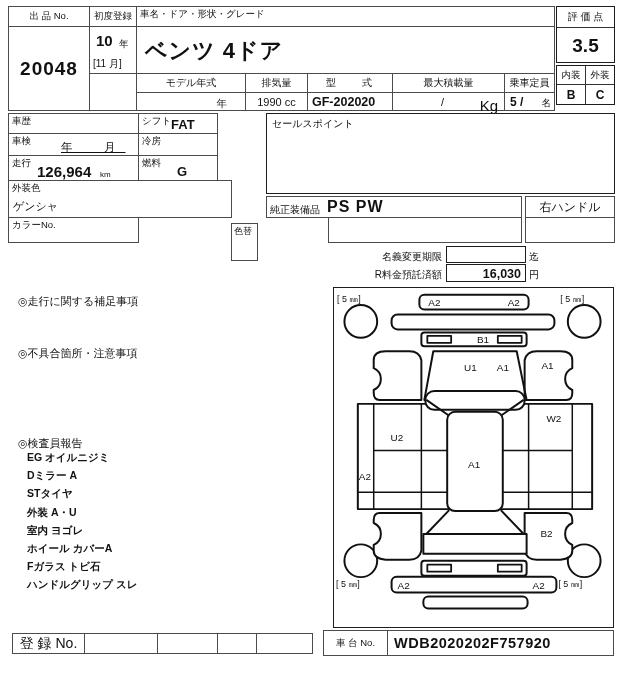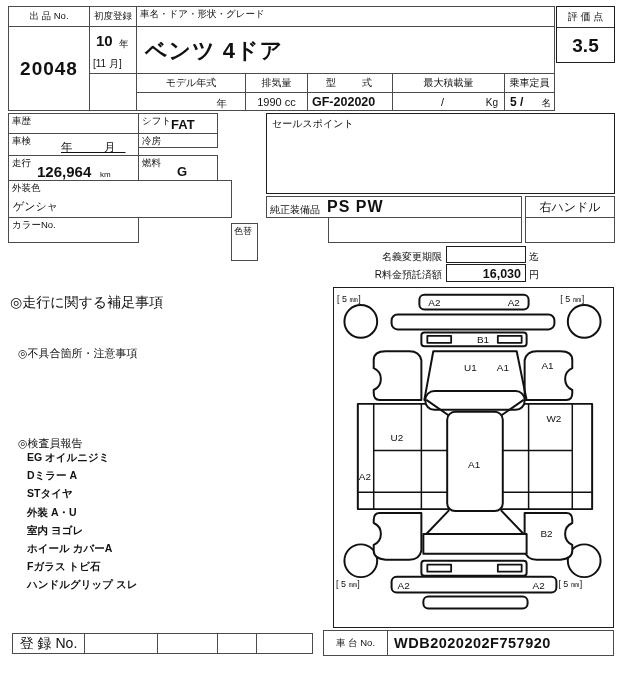--- a/index.html
+++ b/index.html
@@ -45,48 +45,58 @@
   <div class="c ctr" style="left:245px;top:92px;width:63px;height:19px;font-size:11px;">1990 cc</div>
 
   <div class="c ctr" style="left:307px;top:73px;width:86px;height:20px;font-size:10px;letter-spacing:2px;">型　　式</div>
   <div class="c" style="left:307px;top:92px;width:86px;height:19px;">
     <span class="abs" style="left:4px;top:2px;font-size:12.5px;font-weight:600;">GF-202020</span>
   </div>
 
   <div class="c ctr" style="left:392px;top:73px;width:113px;height:20px;font-size:10px;">最大積載量</div>
   <div class="c" style="left:392px;top:92px;width:113px;height:19px;">
     <span class="abs" style="left:48px;top:3px;font-size:11px;">/</span>
-    <span class="abs" style="right:6px;top:4px;font-size:10px;">Kg</span>
+    <span class="abs" style="right:6px;top:4px;font-size:15px;">Kg</span>
   </div>
 
   <div class="c ctr" style="left:504px;top:73px;width:51px;height:20px;font-size:10px;">乗車定員</div>
   <div class="c" style="left:504px;top:92px;width:51px;height:19px;">
     <span class="abs" style="left:5px;top:2px;font-size:12px;font-weight:600;">5 /</span>
     <span class="abs" style="right:3px;top:4px;font-size:9.5px;">名</span>
   </div>
 
   <div class="c bd2" style="left:556px;top:6px;width:59px;height:57px;">
     <div class="ctr" style="height:20px;border-bottom:1px solid #333;font-size:10px;">評 価 点</div>
     <div class="ctr" style="height:35px;font-size:19px;font-weight:600;">3.5</div>
   </div>
 
+  <div class="c bd2" style="left:556px;top:65px;width:59px;height:40px;">
+    <div style="display:flex;height:18px;border-bottom:1px solid #333;">
+      <div class="ctr" style="width:50%;border-right:1px solid #333;font-size:9.5px;">内装</div>
+      <div class="ctr" style="width:50%;font-size:9.5px;">外装</div>
+    </div>
+    <div style="display:flex;height:19px;">
+      <div class="ctr" style="width:50%;border-right:1px solid #333;font-size:12px;font-weight:600;">B</div>
+      <div class="ctr" style="width:50%;font-size:12px;font-weight:600;">C</div>
+    </div>
+  </div>
 
   <div class="c" style="left:8px;top:113px;width:131px;height:21px;">
     <span class="tl">車歴</span>
   </div>
   <div class="c" style="left:138px;top:113px;width:80px;height:21px;">
     <span class="tl">シフト</span>
     <span class="abs" style="left:32px;top:3px;font-size:13px;font-weight:600;">FAT</span>
   </div>
 
   <div class="c" style="left:8px;top:133px;width:131px;height:23px;">
     <span class="tl">車検</span>
     <span class="abs" style="left:52px;top:6px;font-size:11.5px;letter-spacing:10px;text-decoration:underline;">年　月</span>
   </div>
-  <div class="c" style="left:138px;top:133px;width:80px;height:15px;">
+  <div class="c" style="left:138px;top:133px;width:80px;height:23px;">
     <span class="tl">冷房</span>
   </div>
 
   <div class="c" style="left:8px;top:155px;width:131px;height:26px;">
     <span class="tl">走行</span>
     <span class="abs" style="left:28px;top:7px;font-size:15px;font-weight:600;">126,964</span>
     <span class="abs" style="left:91px;top:14px;font-size:8px;">km</span>
   </div>
   <div class="c" style="left:138px;top:155px;width:80px;height:26px;">
     <span class="tl">燃料</span>
@@ -117,21 +127,21 @@
   <div class="c" style="left:525px;top:217px;width:90px;height:26px;"></div>
 
   <div class="abs rt" style="left:330px;top:250px;width:112px;font-size:10px;">名義変更期限</div>
   <div class="c bd2" style="left:446px;top:246px;width:80px;height:17px;"></div>
   <div class="abs" style="left:529px;top:250px;font-size:10px;">迄</div>
 
   <div class="abs rt" style="left:330px;top:268px;width:112px;font-size:10px;">R料金預託済額</div>
   <div class="c bd2" style="left:446px;top:264px;width:80px;height:18px;text-align:right;padding:2px 4px 0 0;font-size:12.5px;font-weight:600;">16,030</div>
   <div class="abs" style="left:529px;top:268px;font-size:10px;">円</div>
 
-  <div class="abs" style="left:10px;top:294px;font-size:14px;">◎走行に関する補足事項</div>
+  <div class="abs" style="left:18px;top:294px;font-size:11px;">◎走行に関する補足事項</div>
   <div class="abs" style="left:18px;top:346px;font-size:11px;">◎不具合箇所・注意事項</div>
   <div class="abs" style="left:18px;top:436px;font-size:11px;">◎検査員報告</div>
   <div class="abs" style="left:27px;top:448px;font-size:10.5px;line-height:18.2px;font-weight:bold;" id="inspector-list">
       <div>EG オイルニジミ</div>
       <div>Dミラー A</div>
       <div>STタイヤ</div>
       <div>外装 A・U</div>
       <div>室内 ヨゴレ</div>
       <div>ホイール カバーA</div>
       <div>Fガラス トビ石</div>

